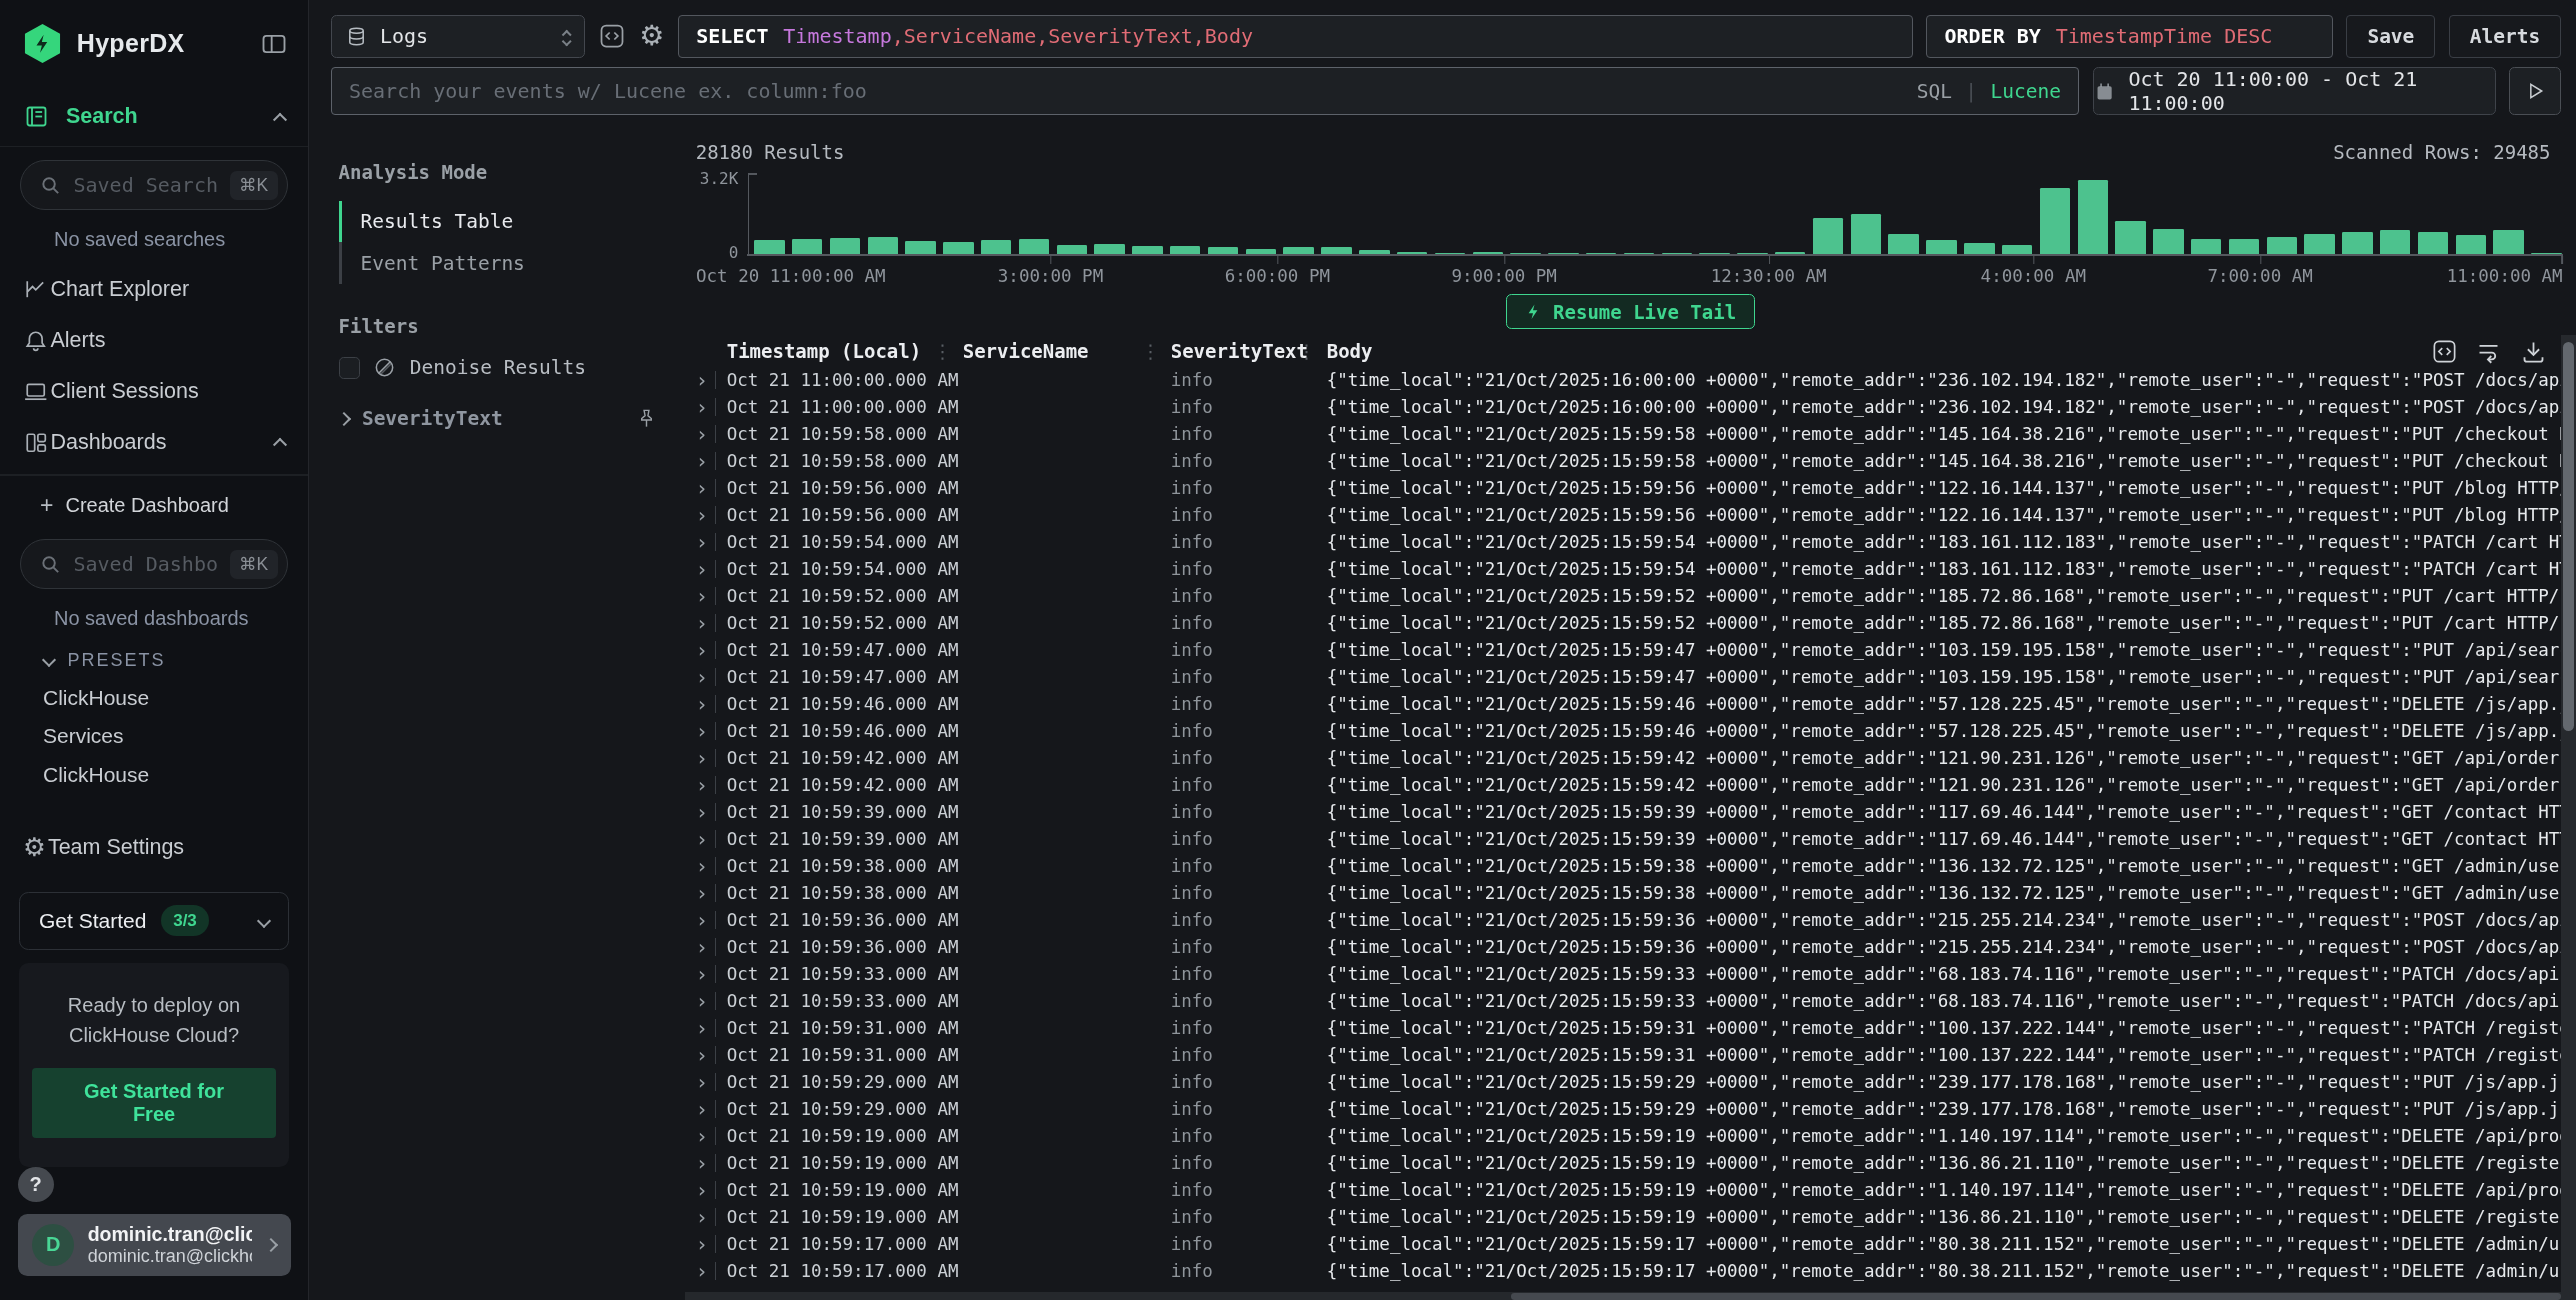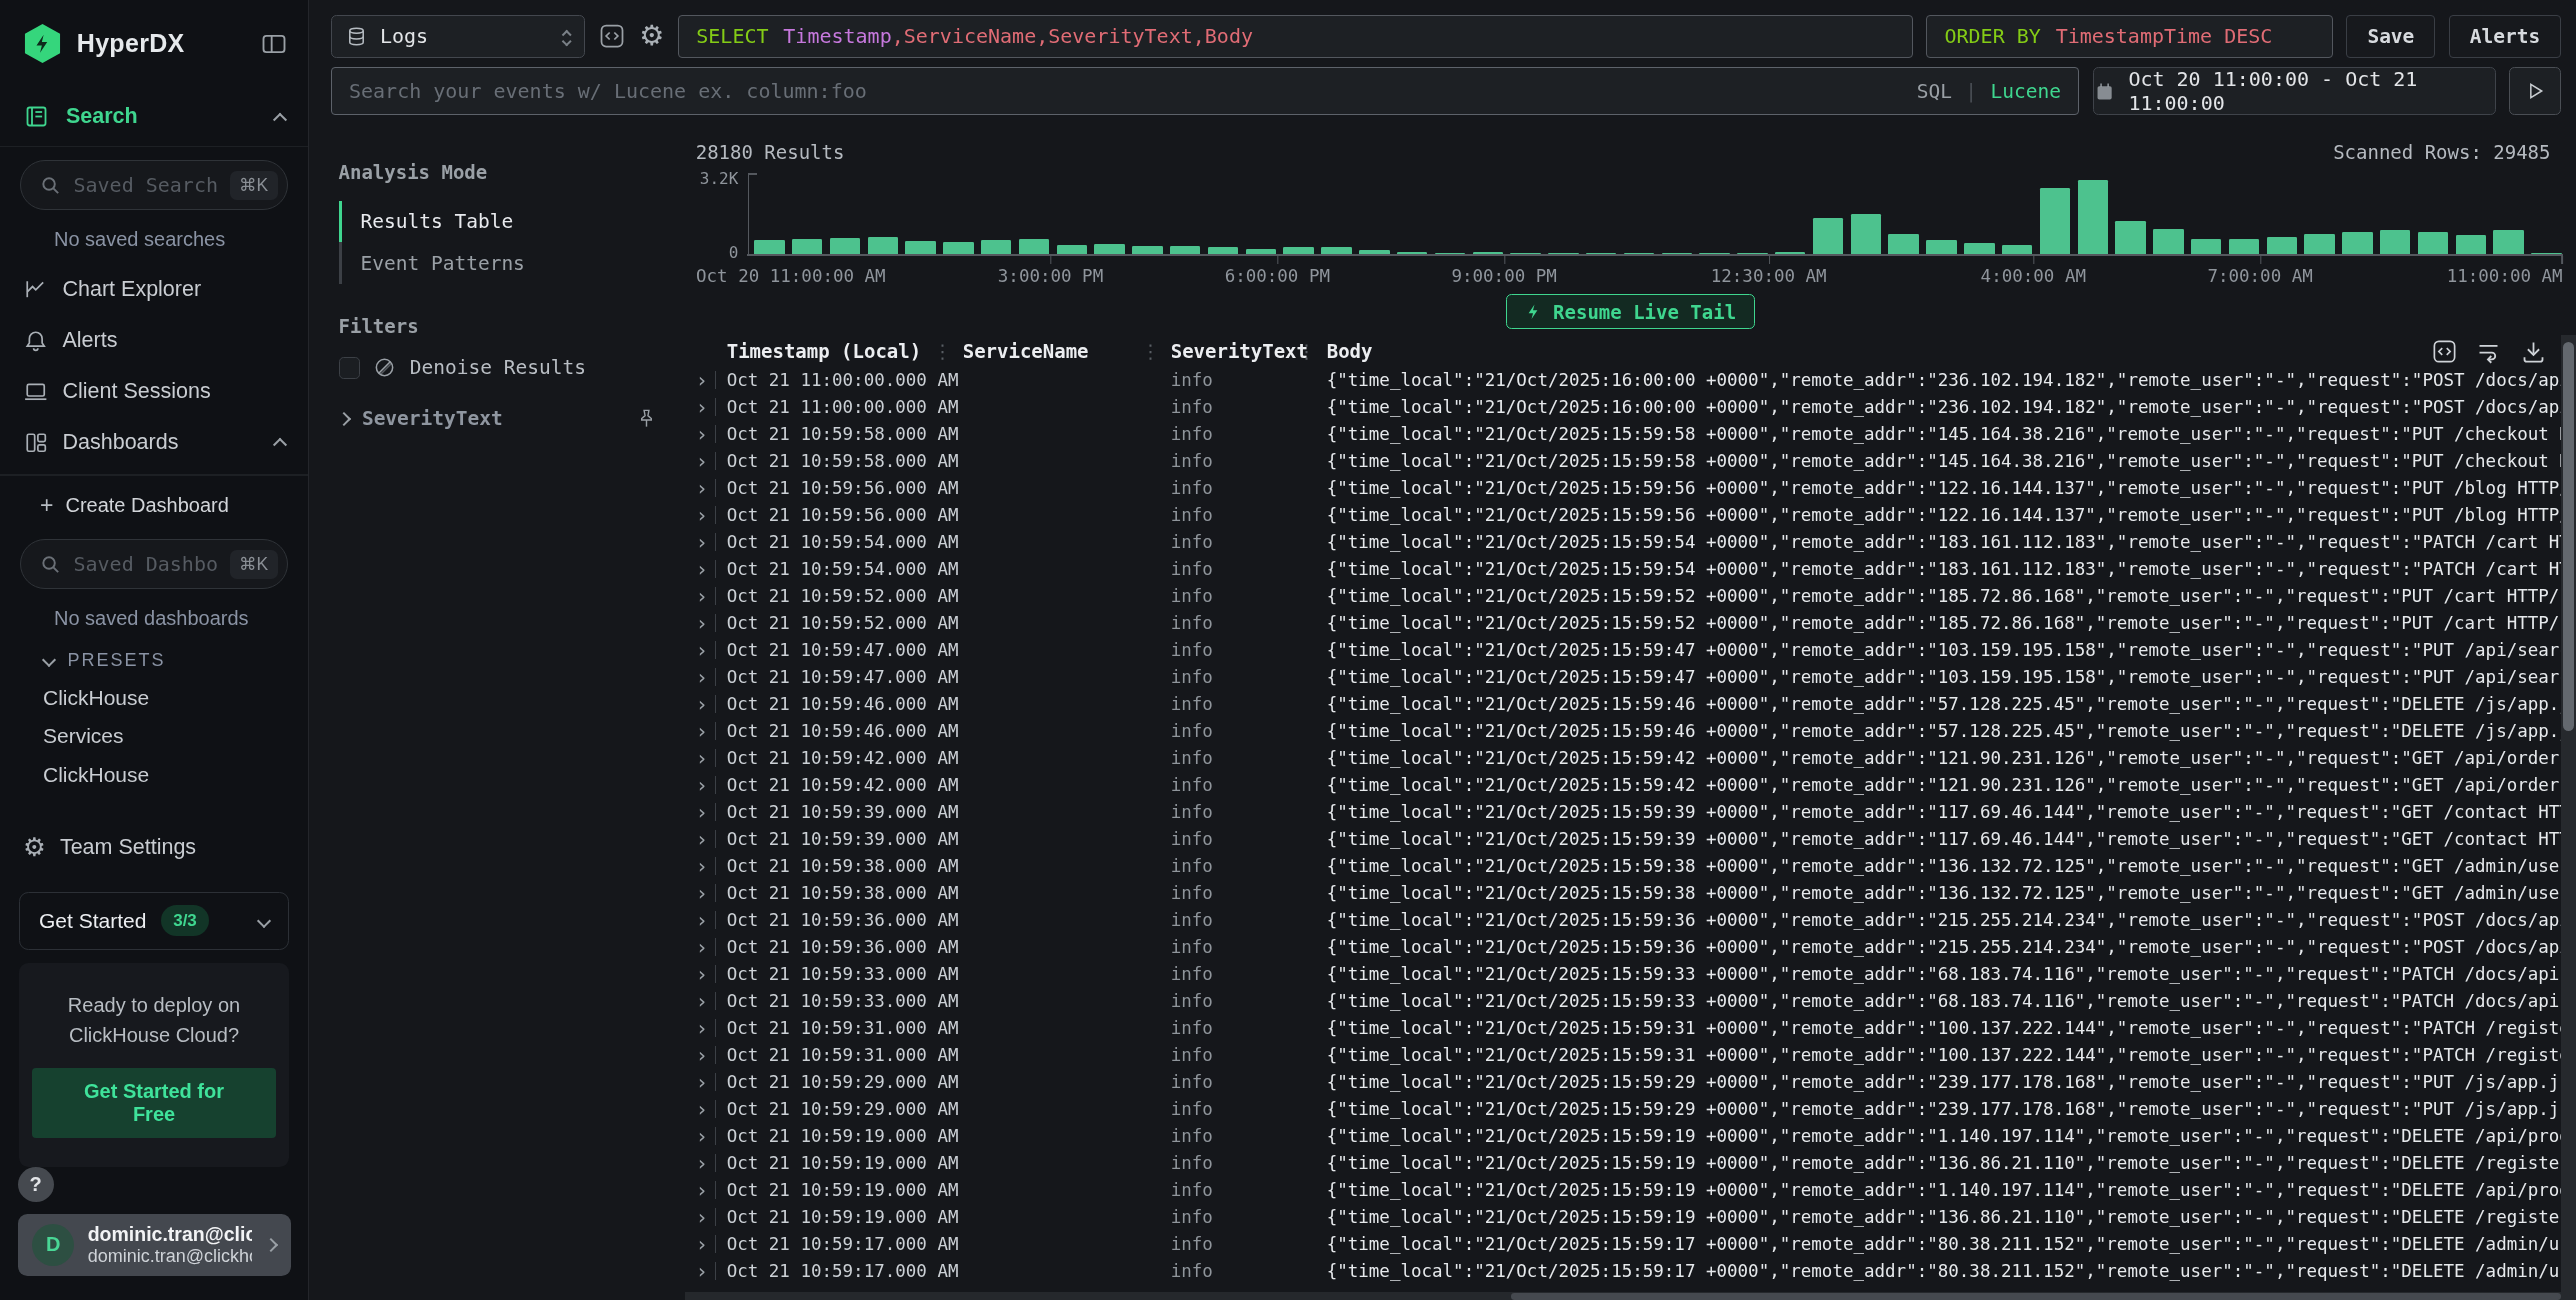--- a/index.html
+++ b/index.html
@@ -29,21 +29,21 @@
   .side-divider { height:1.3px; background:#1d2024; margin-top:10.7px; }
   .pill-input { margin:13.4px 20px 0 20px; height:51px; border:1.3px solid #2f3338; border-radius:27px;
     background:#16181c; display:flex; align-items:center; padding:0 9.4px 0 17.5px; gap:12px; }
   .pill-input svg { width:23px; height:23px; color:#6b7077; flex:none; }
   .pill-input input { flex:1; min-width:0; background:transparent; border:none; outline:none;
     color:#9aa0a6; font-size:20px; font-family:"DejaVu Sans Mono","Liberation Mono",monospace; }
   .pill-input input::placeholder { color:#565b62; }
   .kbd-badge { background:#212429; color:#8b9096; border-radius:6.7px; padding:4px 9.4px;
     font-size:17.5px; white-space:nowrap; }
   .muted-line { padding:17.5px 0 0 54px; color:#8a93a4; font-size:20px; }
-  .nav-item { display:flex; align-items:center; gap:14px; padding:0 23px; height:44px;
+  .nav-item { display:flex; align-items:center; gap:2px; padding:0 23px; height:44px;
     margin-top:8px; font-size:21.5px; color:#c9cdd2; }
   .nav-item svg { width:25.5px; height:25.5px; color:#aab0b6; }
   .nav-item .chev { margin-left:auto; }
   .gear-glyph { font-size:25.5px; color:#aab0b6; line-height:1; }
   .create-row { display:flex; align-items:center; gap:12px; padding:0 23px 0 40px; height:42px;
     margin-top:9.4px; font-size:20px; color:#d2d5d9; }
   .plus-glyph { font-size:23px; color:#b6bcc2; }
   .presets-head { display:flex; align-items:center; gap:13.4px; padding-left:44px; margin-top:20px;
     color:#8a93a4; font-size:18px; letter-spacing:2px; }
   .preset-item { padding-left:43px; margin-top:14.8px; font-size:21px; color:#c9cdd2; }
@@ -79,21 +79,21 @@
   .box { background:#1d2024; border:1.3px solid #43474e; border-radius:5.4px; height:43px;
     display:flex; align-items:center; }
   .logs-select { width:254px; padding:0 13.4px; gap:12px; font-size:20px; color:#e3e5e8; }
   .logs-select svg { width:23px; height:23px; color:#b6bcc2; }
   .updown { margin-left:auto; display:flex; flex-direction:column; gap:2.7px; }
   .updown .chev { width:7.4px; height:7.4px; border-width:2px; border-color:#7a8087; }
   .icon-btn { color:#9aa0a6; display:flex; align-items:center; justify-content:center; background:none; border:none; cursor:pointer; }
   .icon-btn svg { width:28px; height:28px; }
   .select-input { flex:1; min-width:0; border-color:#53575e; border-radius:4px; padding:0 17.5px;
     font-size:20px; white-space:nowrap; overflow:hidden; }
-  .kw { color:#84cc16; font-weight:400; margin-right:14.8px; }
+  .kw { color:#ffffff; font-weight:700; margin-right:14.8px; }
   .orderby-input { width:407px; border-color:#53575e; border-radius:4px; padding:0 17.5px;
     font-size:20px; white-space:nowrap; overflow:hidden; }
   .top-btn { height:43px; padding:0 20px; background:#17191d; border:1.3px solid #3a3e45;
     border-radius:4px; color:#d7dade; font-weight:700; font-size:19.5px; cursor:pointer; }
   .searchbar { display:flex; align-items:center; gap:13.4px; padding:9.4px 14.8px 0 21.5px; }
   .search-box { flex:1; min-width:0; height:48px; border-color:#5d626a; border-radius:4px;
     padding:0 17.5px; gap:9.4px; }
   .search-box input { flex:1; min-width:0; background:transparent; border:none; outline:none;
     color:#c9cdd2; font-size:20px; font-family:"DejaVu Sans Mono","Liberation Mono",monospace; }
   .search-box input::placeholder { color:#686e76; }

